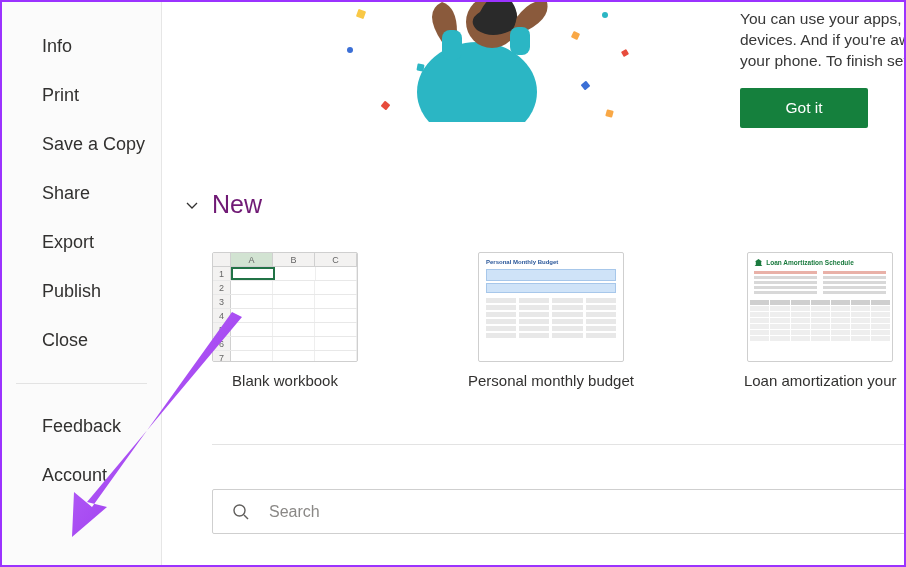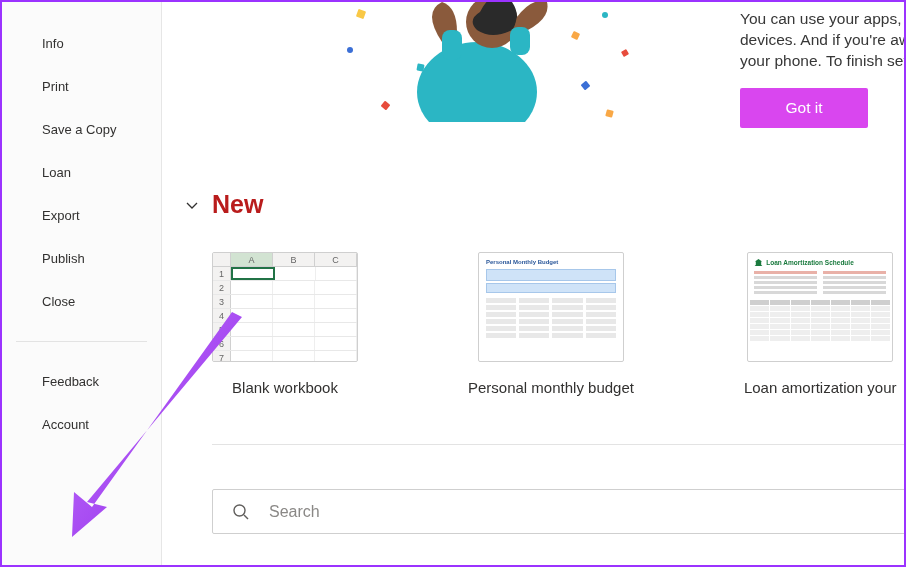--- a/index.html
+++ b/index.html
@@ -1,31 +1,31 @@
 <!DOCTYPE html>
 <html><head>
 <meta charset="utf-8">
 <style>
   *{box-sizing:border-box;margin:0;padding:0;font-family:"Segoe UI",Arial,sans-serif;}
   body{width:906px;height:567px;overflow:hidden;border:2px solid #9b33ff;position:relative;background:#fff;}
   .sidebar{position:absolute;left:0;top:0;width:160px;height:100%;background:#fbfbfb;border-right:1px solid #e6e6e6;padding-top:20px;}
-  .sidebar-item{padding:14px 0 14px 40px;font-size:13px;color:#323130;cursor:pointer;}
+  .sidebar-item{padding:14px 0 14px 40px;font-size:18px;color:#323130;cursor:pointer;}
   .sidebar-divider{border:none;border-top:1px solid #e3e3e3;margin:18px 14px;}
   .main{position:absolute;left:160px;top:0;right:0;height:100%;background:#fff;overflow:hidden;}
   .banner{position:relative;height:150px;}
   .banner-text{position:absolute;left:578px;top:6px;right:0;font-size:15.5px;line-height:21px;color:#373737;white-space:nowrap;}
-  .got-it{position:absolute;left:578px;top:86px;width:128px;height:40px;background:#d946ef;color:#fff;border:none;font-size:15.5px;font-weight:500;border-radius:2px;cursor:pointer;}
+  .got-it{position:absolute;left:578px;top:86px;width:128px;height:40px;background:#15803d;color:#fff;border:none;font-size:15.5px;font-weight:500;border-radius:2px;cursor:pointer;}
   .illustration{position:absolute;left:150px;top:-20px;width:280px;height:140px;}
   .new-header{position:absolute;left:22px;top:188px;display:flex;align-items:center;gap:12px;}
   .chevron{transform:rotate(0deg);}
-  .new-title{font-size:25px;font-weight:700;color:#b91c1c;}
+  .new-title{font-size:25px;font-weight:400;color:#701a75;}
   .templates{position:absolute;left:50px;top:250px;display:flex;gap:110px;}
   .template{display:flex;flex-direction:column;align-items:center;cursor:pointer;}
   .thumb{width:146px;height:110px;background:#fff;border:1px solid #cfcfcf;border-radius:2px;position:relative;overflow:hidden;}
-  .template-label{margin-top:17px;font-size:15px;color:#323130;white-space:nowrap;}
+  .template-label{margin-top:10px;font-size:15px;color:#323130;white-space:nowrap;}
   
   .bw-grid{font-size:9px;color:#666;}
   .bw-header{display:flex;height:14px;background:#f3f2f1;border-bottom:1px solid #d0d0d0;}
   .bw-corner{width:18px;border-right:1px solid #d0d0d0;}
   .bw-col{flex:1;text-align:center;border-right:1px solid #d0d0d0;line-height:14px;}
   .bw-col.sel{background:#d2e3d2;}
   .bw-row{display:flex;height:14px;border-bottom:1px solid #e8e8e8;}
   .bw-rn{width:18px;text-align:center;background:#f3f2f1;border-right:1px solid #d0d0d0;line-height:14px;}
   .bw-cell{flex:1;border-right:1px solid #eee;}
   .bw-cell.sel{border:2px solid #217346;}
@@ -53,21 +53,21 @@
   
   .arrow{position:absolute;pointer-events:none;}
 </style>
 </head>
 <body>
 
 <nav class="sidebar">
   <div class="sidebar-item">Info</div>
   <div class="sidebar-item">Print</div>
   <div class="sidebar-item">Save a Copy</div>
-  <div class="sidebar-item">Loan</div>
+  <div class="sidebar-item">Share</div>
   <div class="sidebar-item">Export</div>
   <div class="sidebar-item">Publish</div>
   <div class="sidebar-item">Close</div>
   <hr class="sidebar-divider">
   <div class="sidebar-item">Feedback</div>
   <div class="sidebar-item">Account</div>
 </nav>
 
 <div class="main">
 

